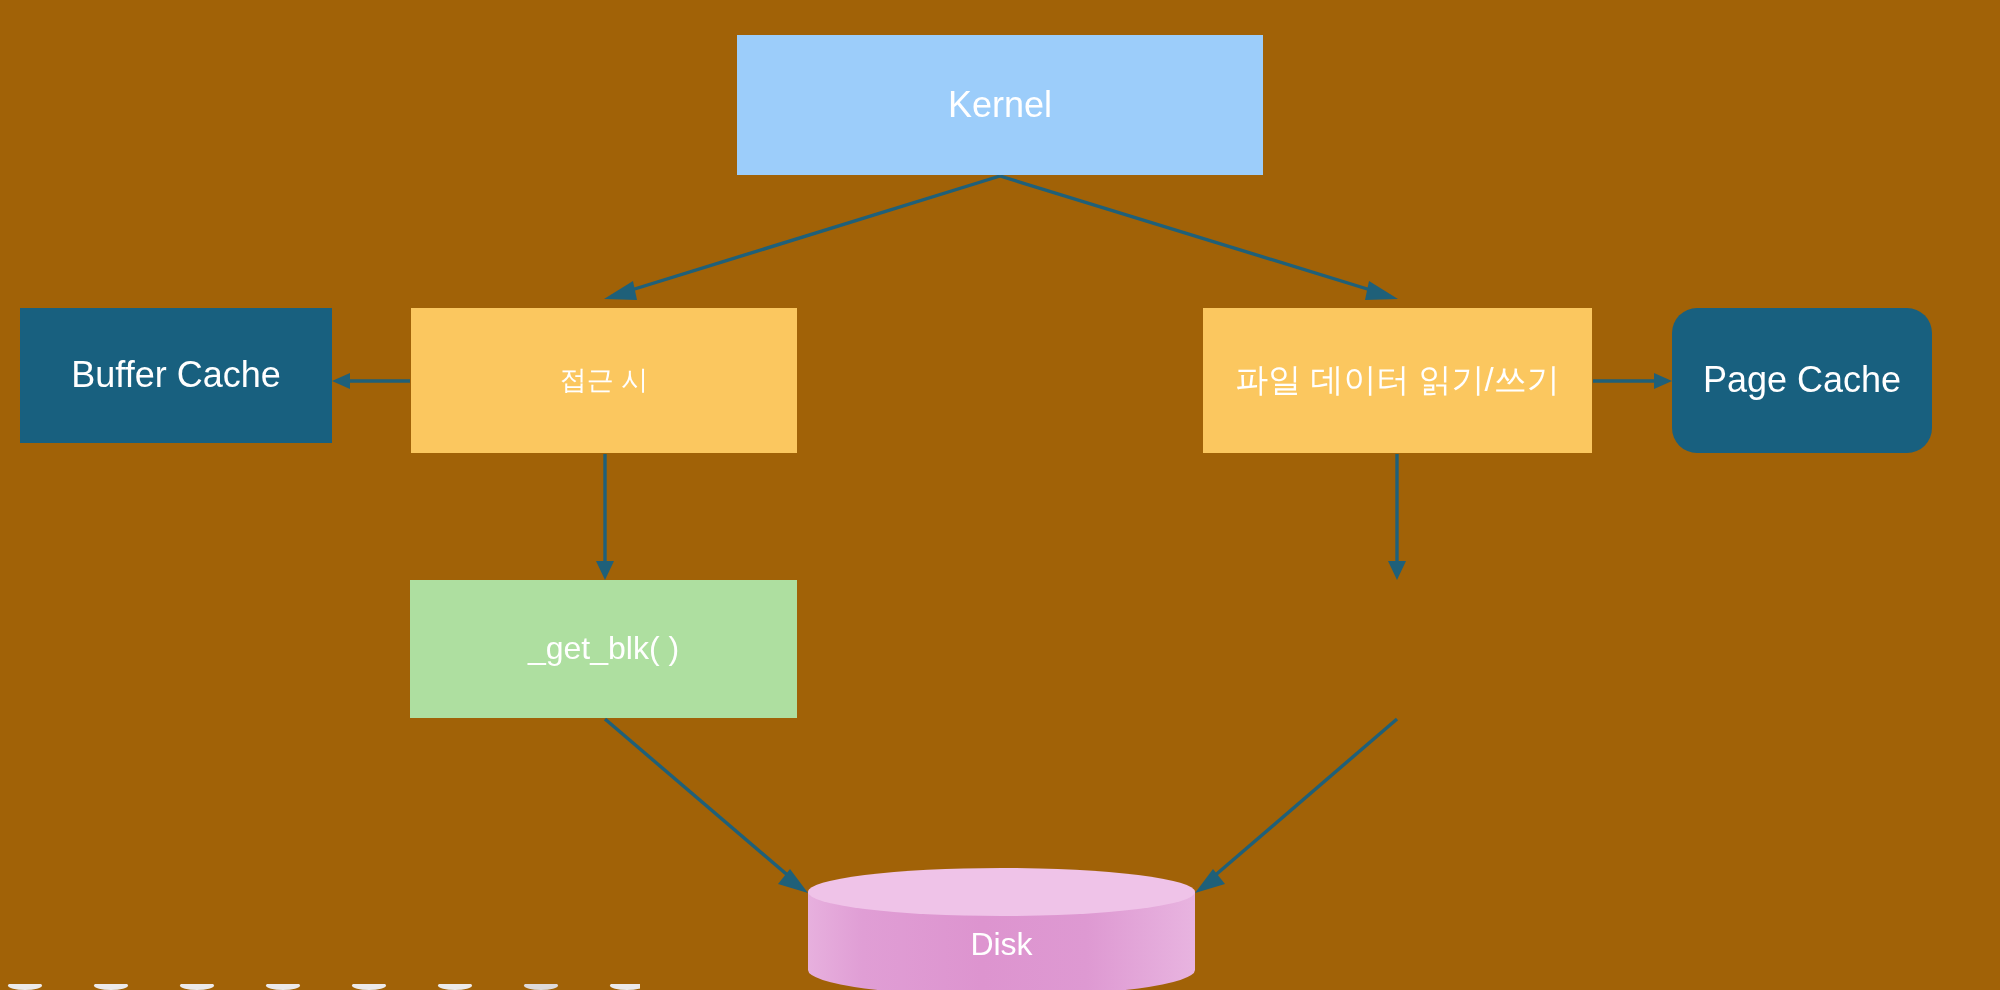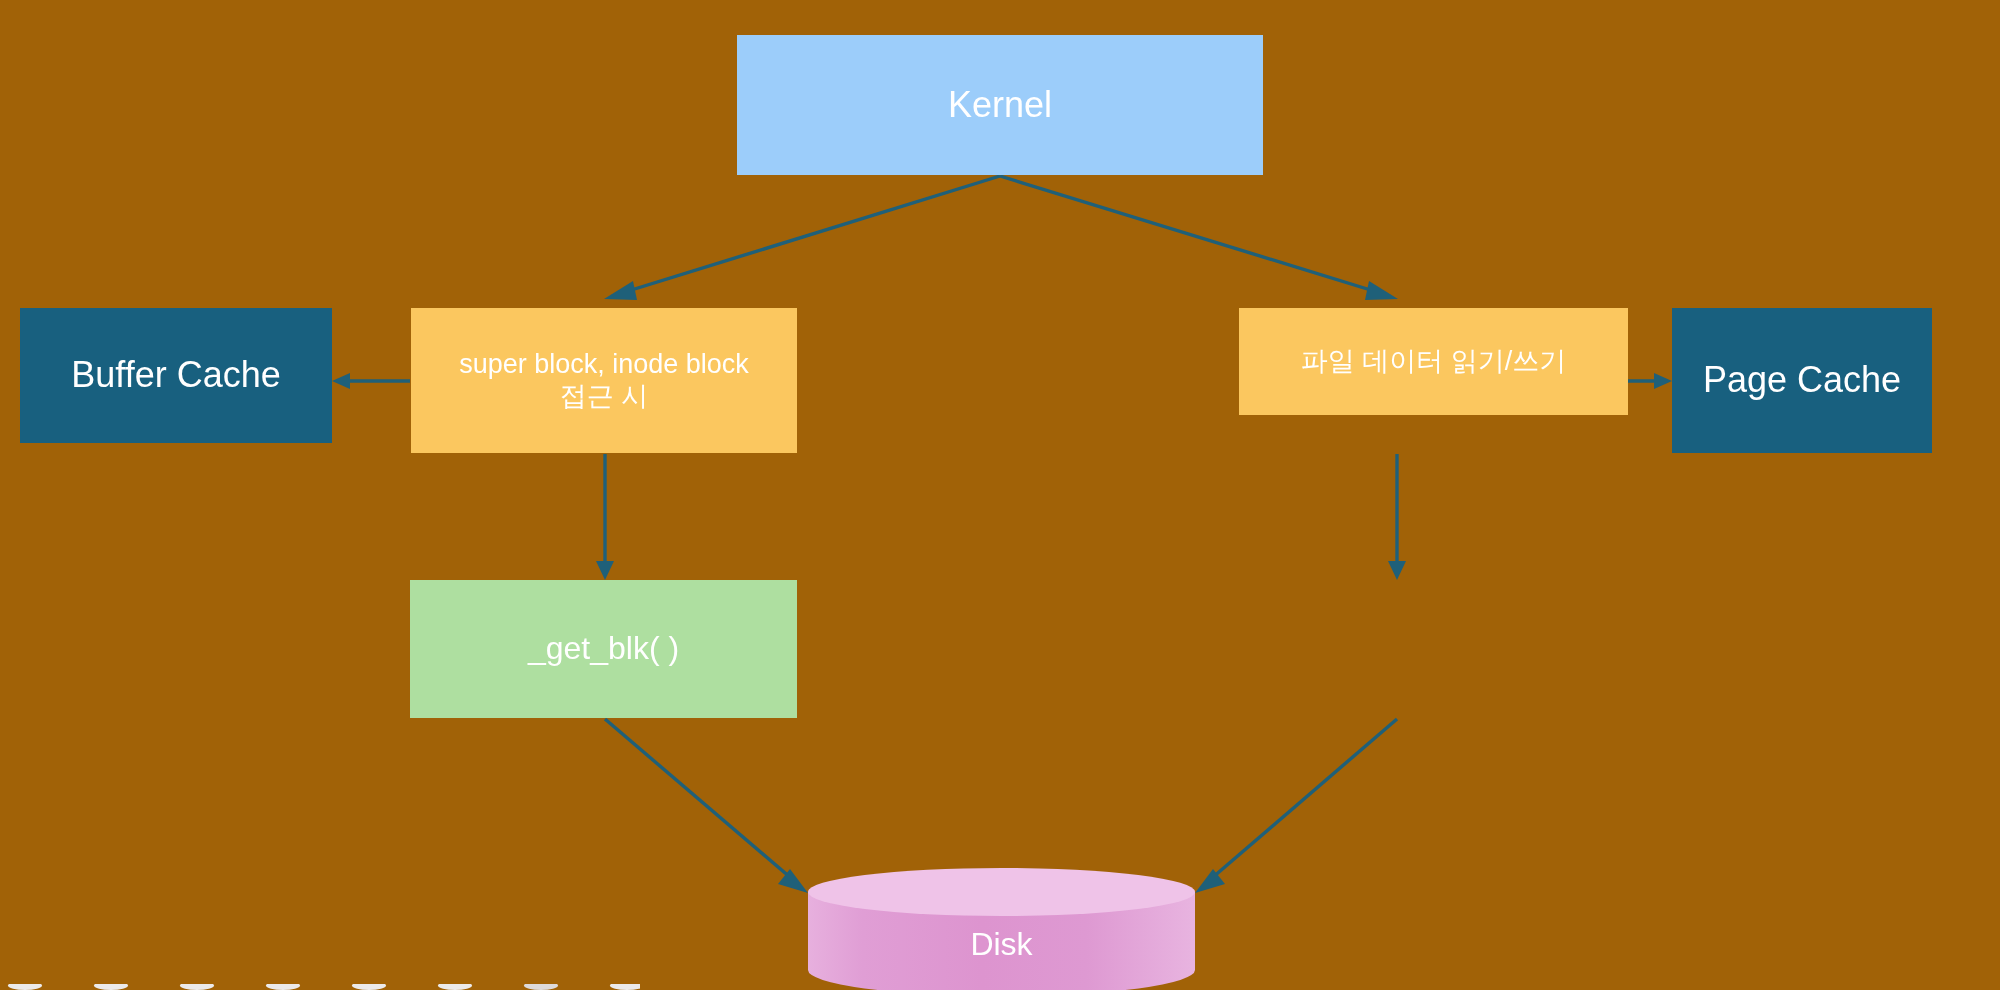--- a/index.html
+++ b/index.html
@@ -38,29 +38,29 @@
     width: 526px; height: 140px;
     background: #9CCDFA;
     font-size: 36px;
   }
   
   .cache-box {
     background: #18607F;
     font-size: 36px;
   }
   #node-buffer-cache { left: 20px;   top: 308px; width: 312px; height: 135px; }
-  #node-page-cache   { left: 1672px; top: 308px; width: 260px; height: 145px; }
+  #node-page-cache   { left: 1672px; top: 308px; width: 260px; height: 145px; border-radius: 25px; }
 
   
   .orange-box {
     background: #FBC75F;
     font-size: 27px;
   }
   #node-superblock { left: 411px;  top: 308px; width: 386px; height: 145px; }
-  #node-filedata   { left: 1203px; top: 308px; width: 389px; height: 107px; font-size: 27px; margin-left: 36px; }
+  #node-filedata   { left: 1203px; top: 308px; width: 389px; height: 145px; font-size: 33px; }
 
   
   .green-box {
     background: #AEDFA0;
     font-size: 32px;
   }
   #node-get-blk  { left: 410px;  top: 580px; width: 387px; height: 138px; }
   #node-bio-init { left: 1203px; top: 580px; width: 389px; height: 138px; }
 
   
@@ -170,21 +170,20 @@
   <div class="node" id="node-kernel">
     <span class="lbl">Kernel</span>
   </div>
 
   <div class="node cache-box" id="node-buffer-cache">
     <span class="lbl">Buffer Cache</span>
   </div>
 
   <div class="node orange-box" id="node-superblock">
     <span>
-      <span class="lbl">super block, inode block</span>
       <span class="lbl">접근 시</span>
     </span>
   </div>
 
   <div class="node orange-box" id="node-filedata">
     <span class="lbl">파일 데이터 읽기/쓰기</span>
   </div>
 
   <div class="node cache-box" id="node-page-cache">
     <span class="lbl">Page Cache</span>

